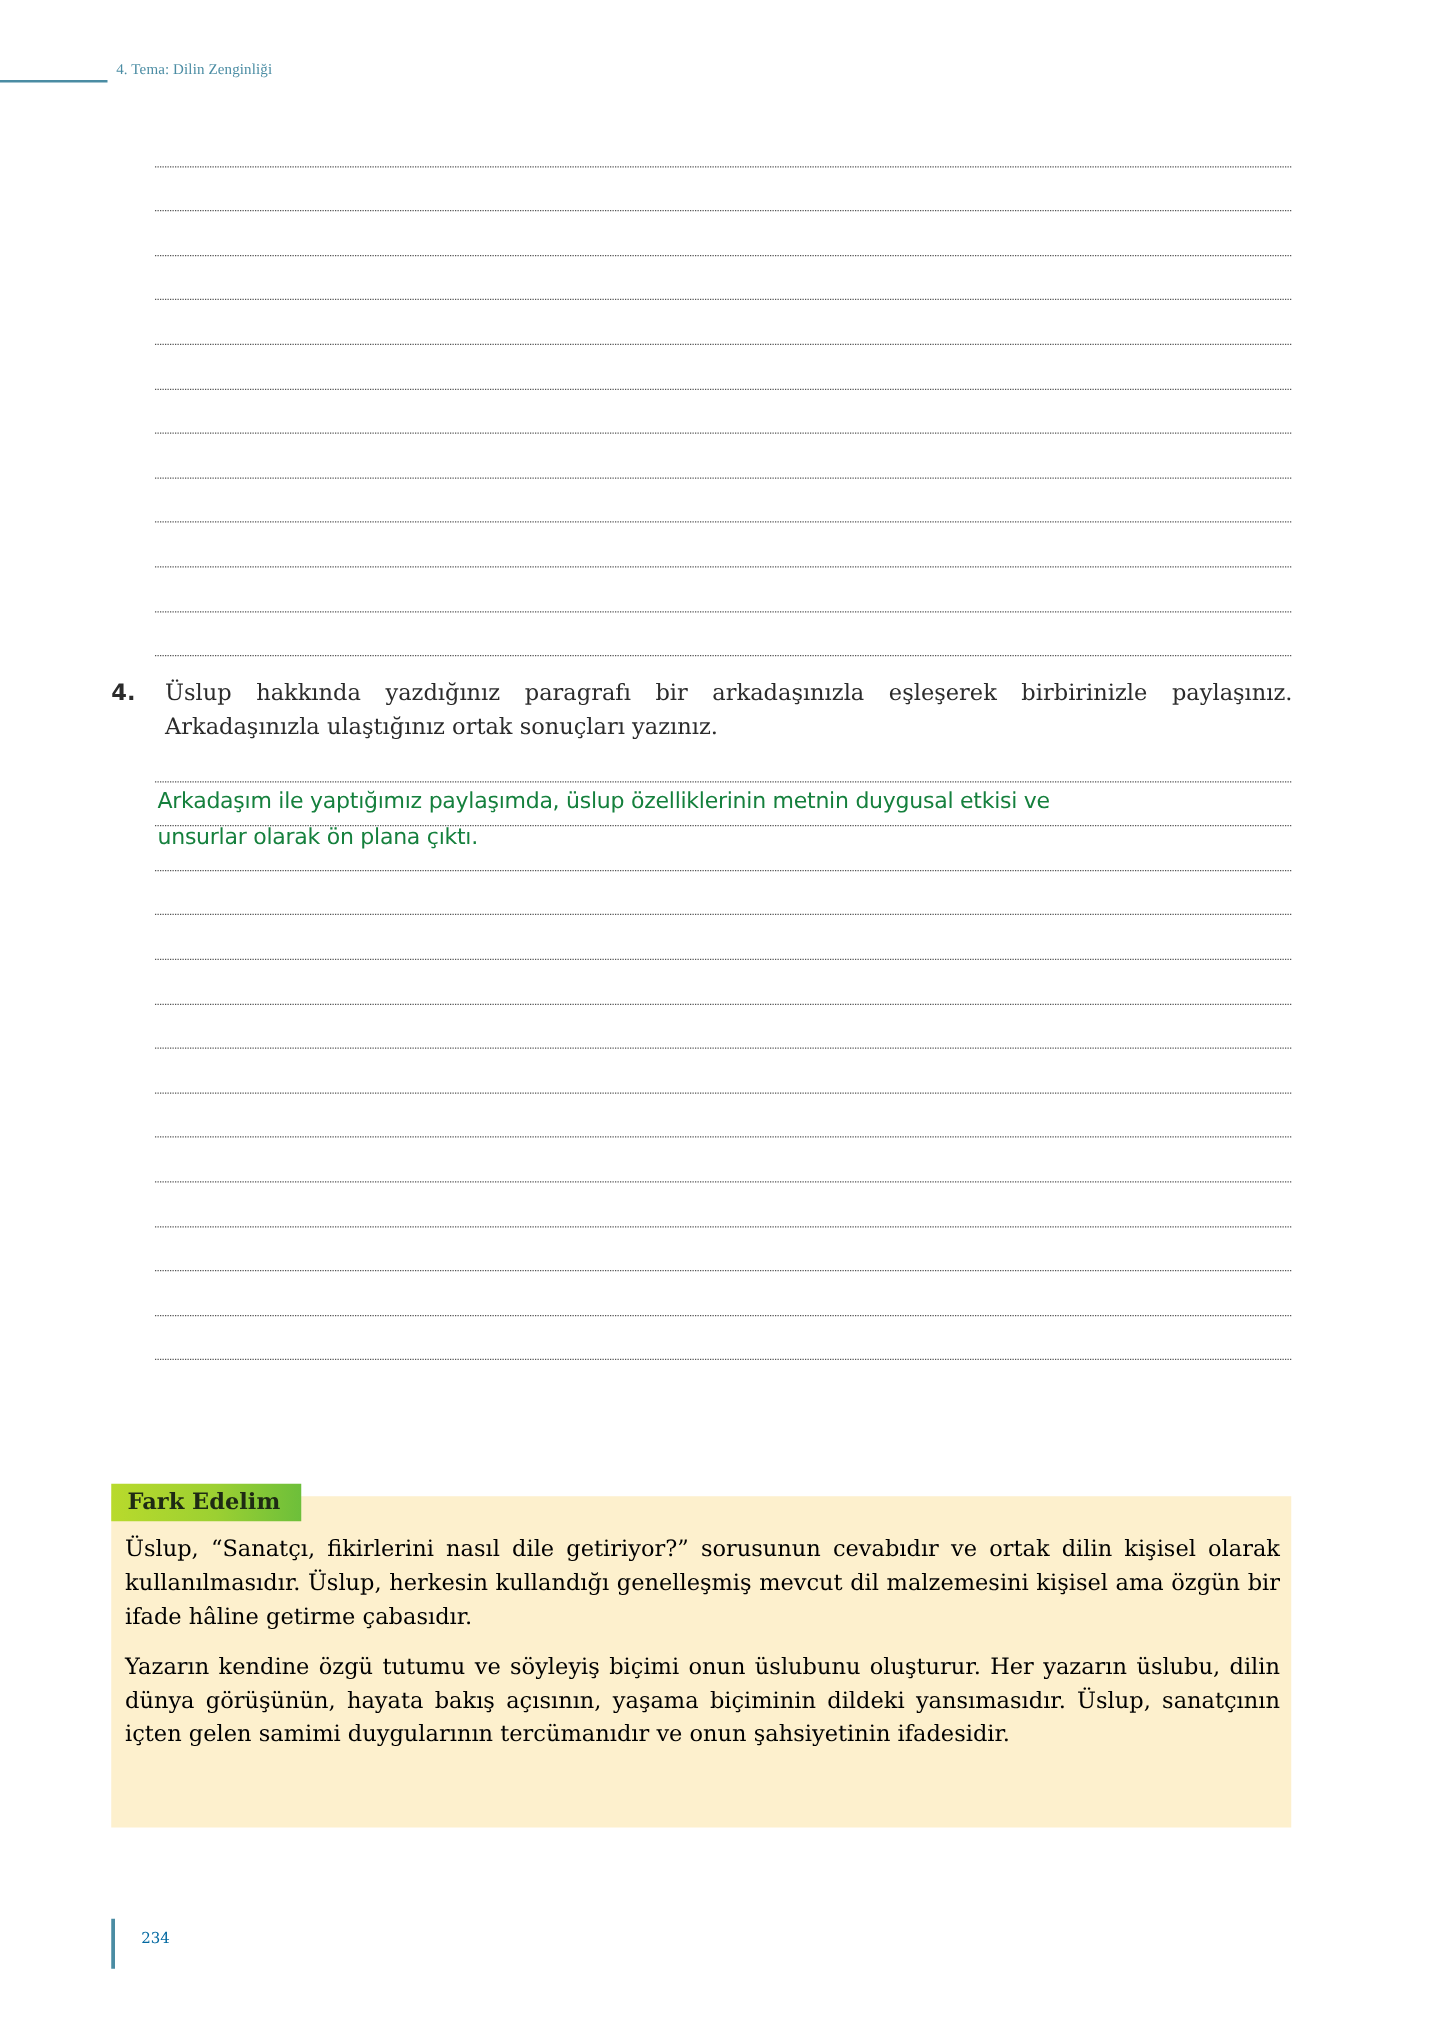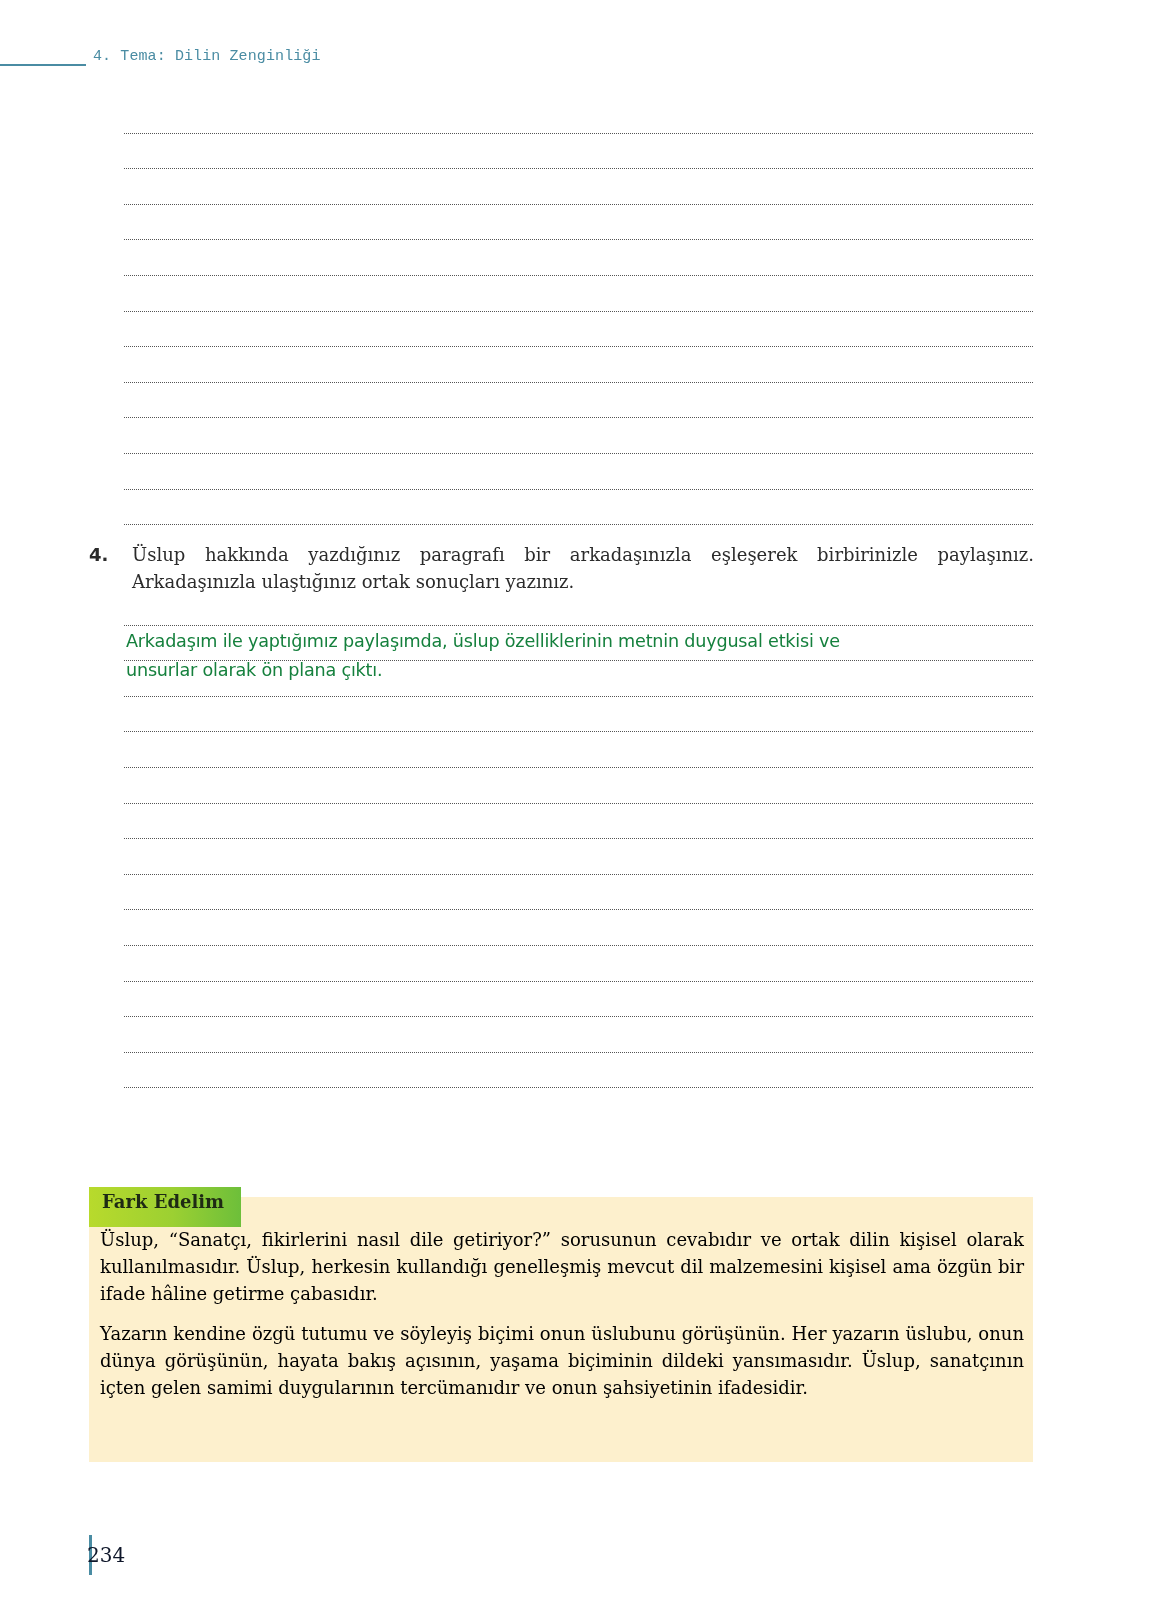--- a/index.html
+++ b/index.html
@@ -1,49 +1,49 @@
 <!DOCTYPE html>
 <html><head>
 <meta charset="utf-8">
 <style>
   html, body { margin: 0; padding: 0; background: #ffffff; }
   body { width: 1151px; height: 1624px; position: relative; overflow: hidden;
          font-family: "DejaVu Serif", "Liberation Serif", serif; color: #2a2a2a; }
 
   .header-rule { position: absolute; left: 0; top: 64px; width: 86px; height: 2px; background: #4a8ca3; }
-  .header-title { position: absolute; left: 93px; top: 48px; font-size: 15px; color: #4a8ca3;
-                  font-family: Liberation Mono, monospace; letter-spacing: 0.1px; }
+  .header-title { position: absolute; left: 93px; top: 48px; font-size: 12px; color: #4a8ca3;
+                  font-family: Liberation Serif, serif; letter-spacing: 0.1px; }
 
   .lines { position: absolute; left: 124px; width: 909px; }
   .write-line { height: 35.6px; position: relative; }
   .write-line::after { content: ""; position: absolute; left: 0; right: 0; bottom: 0;
                        border-bottom: 1.4px dotted #555; }
   .block-1 { top: 98px; }
   .block-2 { top: 590px; }
 
   .question { position: absolute; left: 89px; top: 541px; width: 945px; font-size: 18px; line-height: 27px;
               font-family: "DejaVu Serif", serif; color: #2b2b2b; }
   .question .num { position: absolute; left: 0; top: 0; font-weight: bold; font-family: "DejaVu Sans", sans-serif; }
   .question .qtext { display: block; margin-left: 43px; text-align: justify; }
 
   .answer { position: absolute; left: 126px; top: 627px; width: 780px; color: #15803d;
             font-family: "DejaVu Sans", "Liberation Sans", sans-serif; font-size: 17.6px; line-height: 28.6px;
             letter-spacing: -0.2px; }
 
   .box { position: absolute; left: 89px; top: 1197px; width: 944px; height: 265px; background: #fdf0cd; }
-  .box-tab { position: absolute; left: 89px; top: 1187px; width: 152px; height: 40px;
+  .box-tab { position: absolute; left: 89px; top: 1187px; width: 152px; height: 30px;
              background: linear-gradient(90deg, #b8da2c 0%, #9cd032 55%, #6dbf3a 100%); }
   .box-tab span { position: absolute; left: 13px; top: 4px; font-size: 18px; font-weight: bold;
                   color: #1e2a14; font-family: "DejaVu Serif", serif; }
   .box-body { position: absolute; left: 100px; top: 1226px; width: 924px; font-size: 18px; line-height: 27px;
               font-family: "DejaVu Serif", serif; color: #000000; text-align: justify; }
   .box-body p { margin: 0 0 13px 0; }
 
   .page-bar { position: absolute; left: 89px; top: 1535px; width: 3px; height: 40px; background: #4a8ca3; }
-  .page-num { position: absolute; left: 87px; top: 1543px; font-size: 20px; color: #0f172a;
+  .page-num { position: absolute; left: 113px; top: 1543px; font-size: 12px; color: #0369a1;
               font-family: "DejaVu Serif", serif; }
 </style>
 </head>
 <body>
 
 <div class="header-rule"></div>
 <div class="header-title">4. Tema: Dilin Zenginliği</div>
 
 <div class="lines block-1" id="block1">
     <div class="write-line"></div>
@@ -86,17 +86,17 @@
   <div>Arkadaşım ile yaptığımız paylaşımda, üslup özelliklerinin metnin duygusal etkisi ve</div>
   <div>unsurlar olarak ön plana çıktı.</div>
 </div>
 
 <div class="box"></div>
 <div class="box-tab">
   <span>Fark Edelim</span>
 </div>
 <div class="box-body">
   <p>Üslup, “Sanatçı, fikirlerini nasıl dile getiriyor?” sorusunun cevabıdır ve ortak dilin kişisel olarak kulla­nılmasıdır. Üslup, herkesin kullandığı genelleşmiş mevcut dil malzemesini kişisel ama özgün bir ifade hâline getirme çabasıdır.</p>
-  <p>Yazarın kendine özgü tutumu ve söyleyiş biçimi onun üslubunu görüşünün. Her yazarın üslubu, onun dünya görüşünün, hayata bakış açısının, yaşama biçiminin dildeki yansımasıdır. Üslup, sanatçının içten gelen samimi duygularının tercümanıdır ve onun şahsiyetinin ifadesidir.</p>
+  <p>Yazarın kendine özgü tutumu ve söyleyiş biçimi onun üslubunu oluşturur. Her yazarın üslubu, dilin dünya görüşünün, hayata bakış açısının, yaşama biçiminin dildeki yansımasıdır. Üslup, sanatçının içten gelen samimi duygularının tercümanıdır ve onun şahsiyetinin ifadesidir.</p>
 </div>
 
 <div class="page-bar"></div>
 <div class="page-num">234</div>
 
 </body></html>

